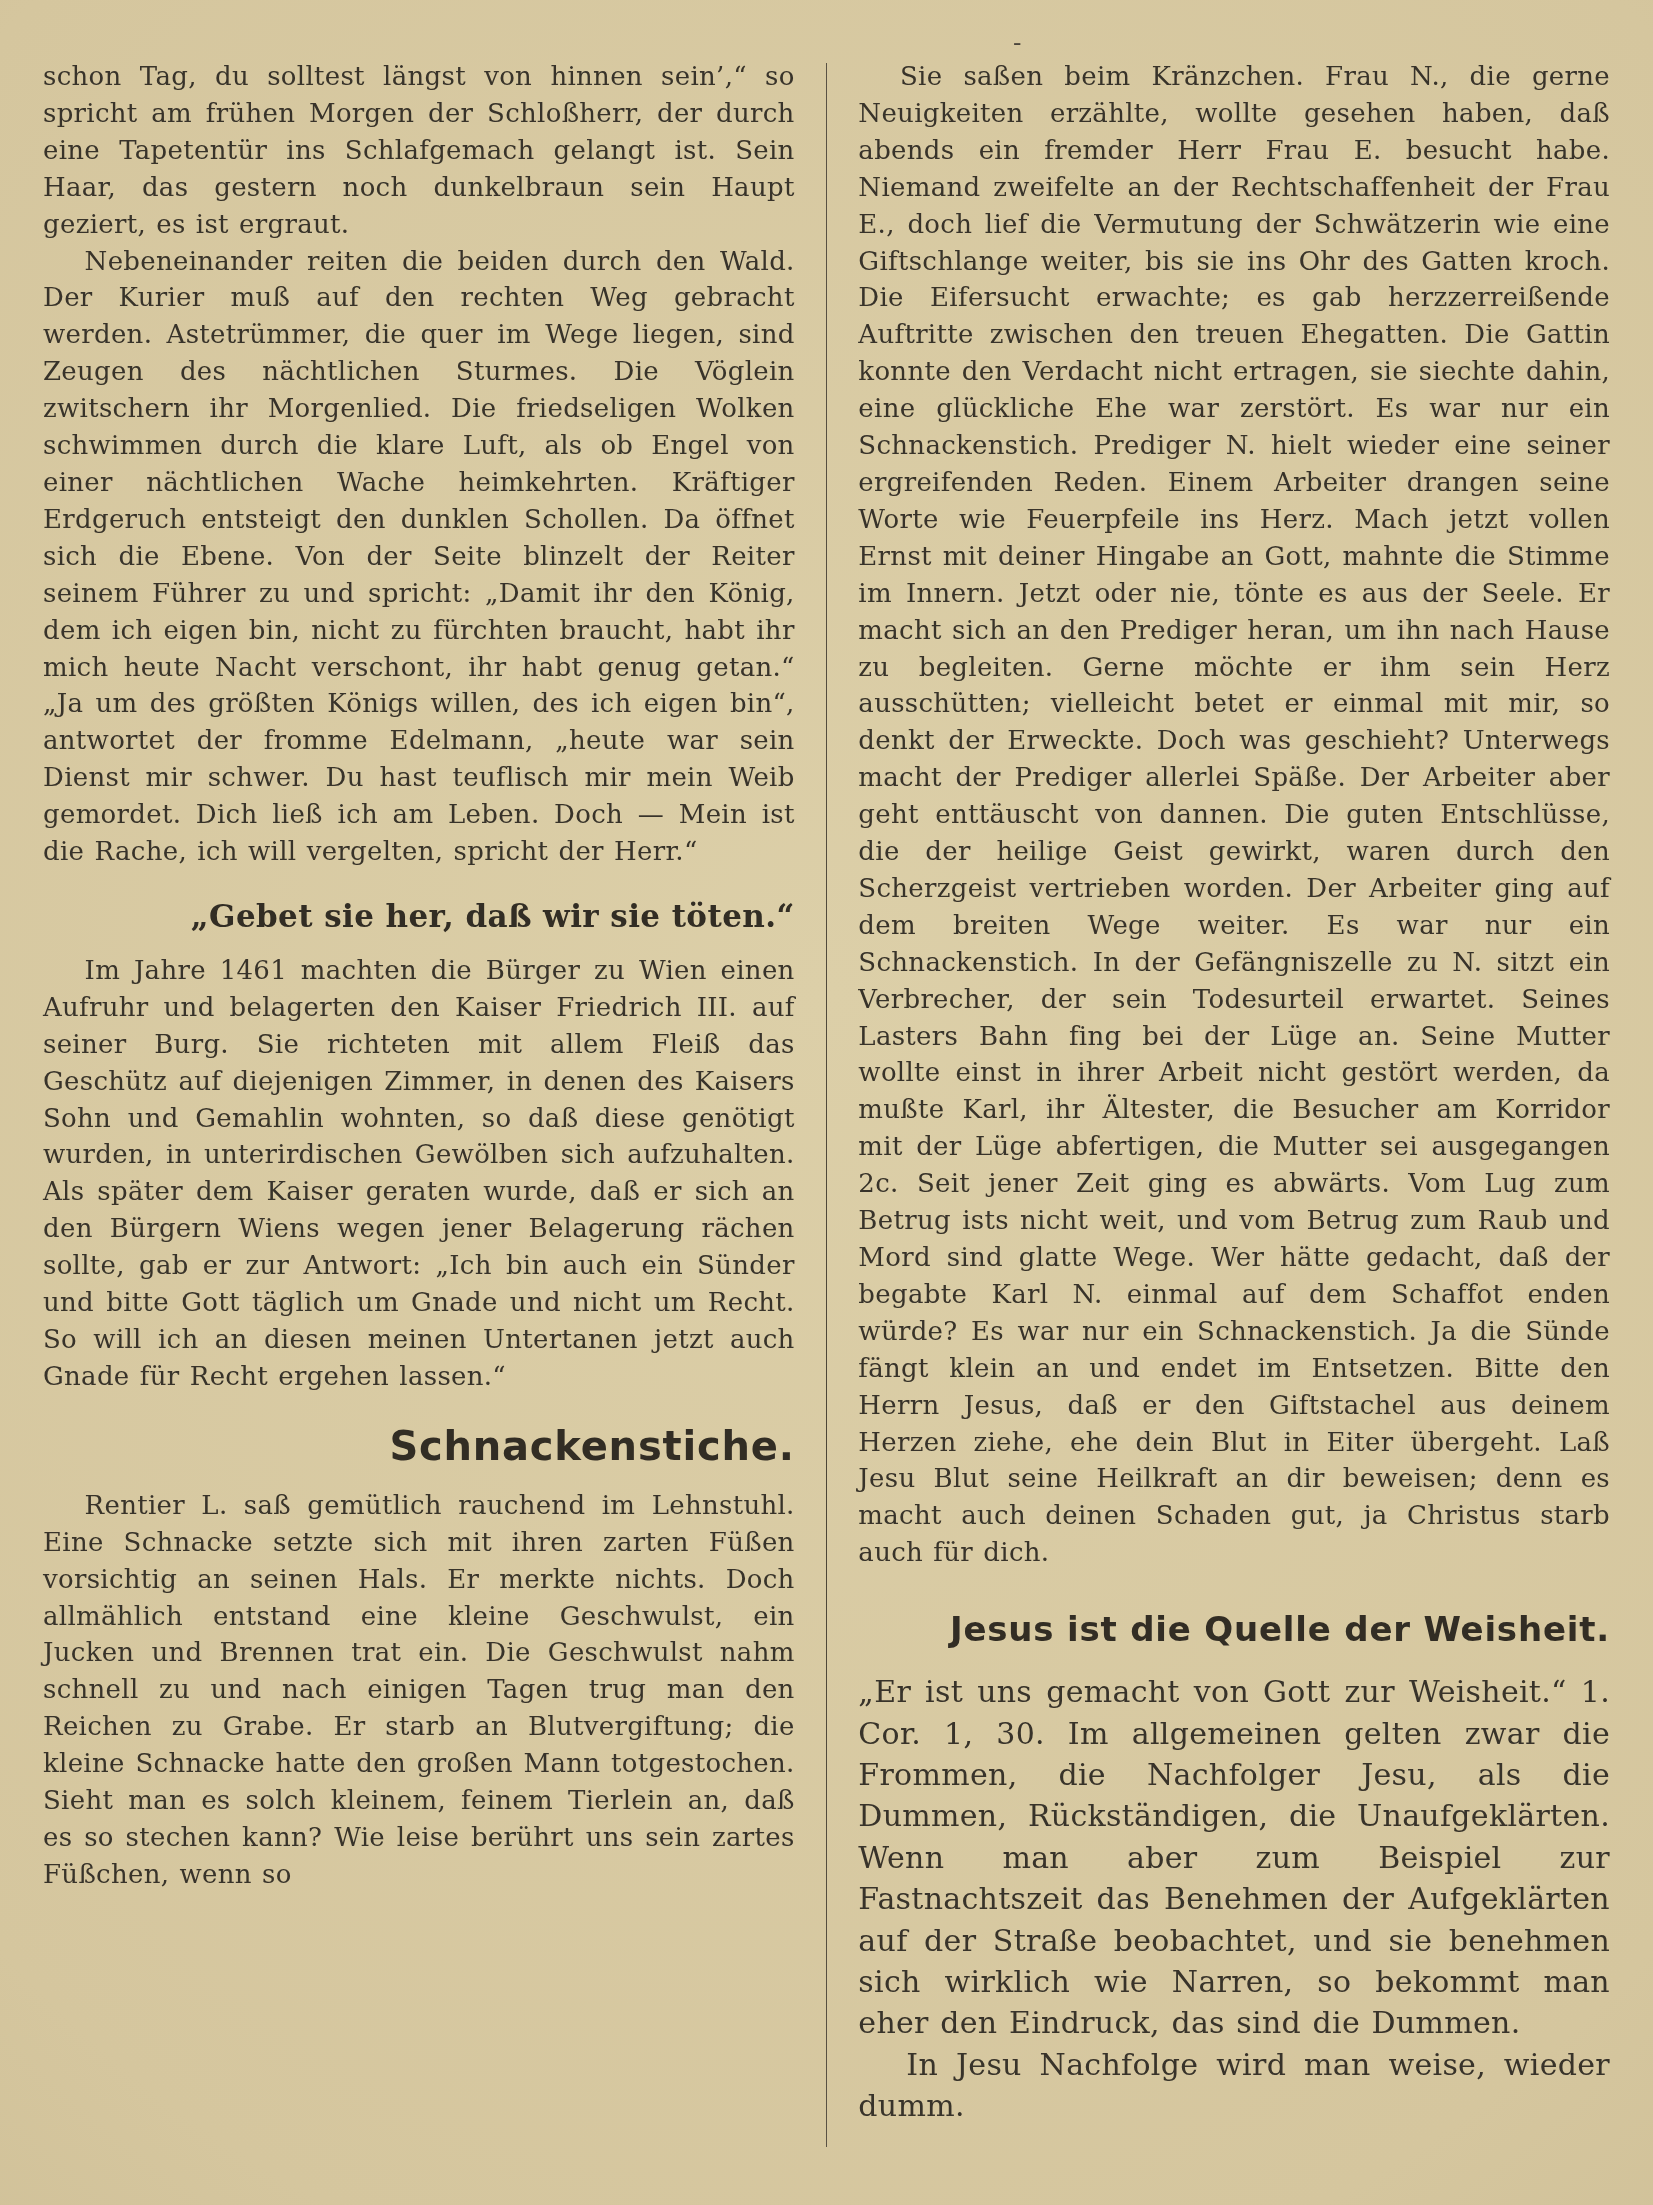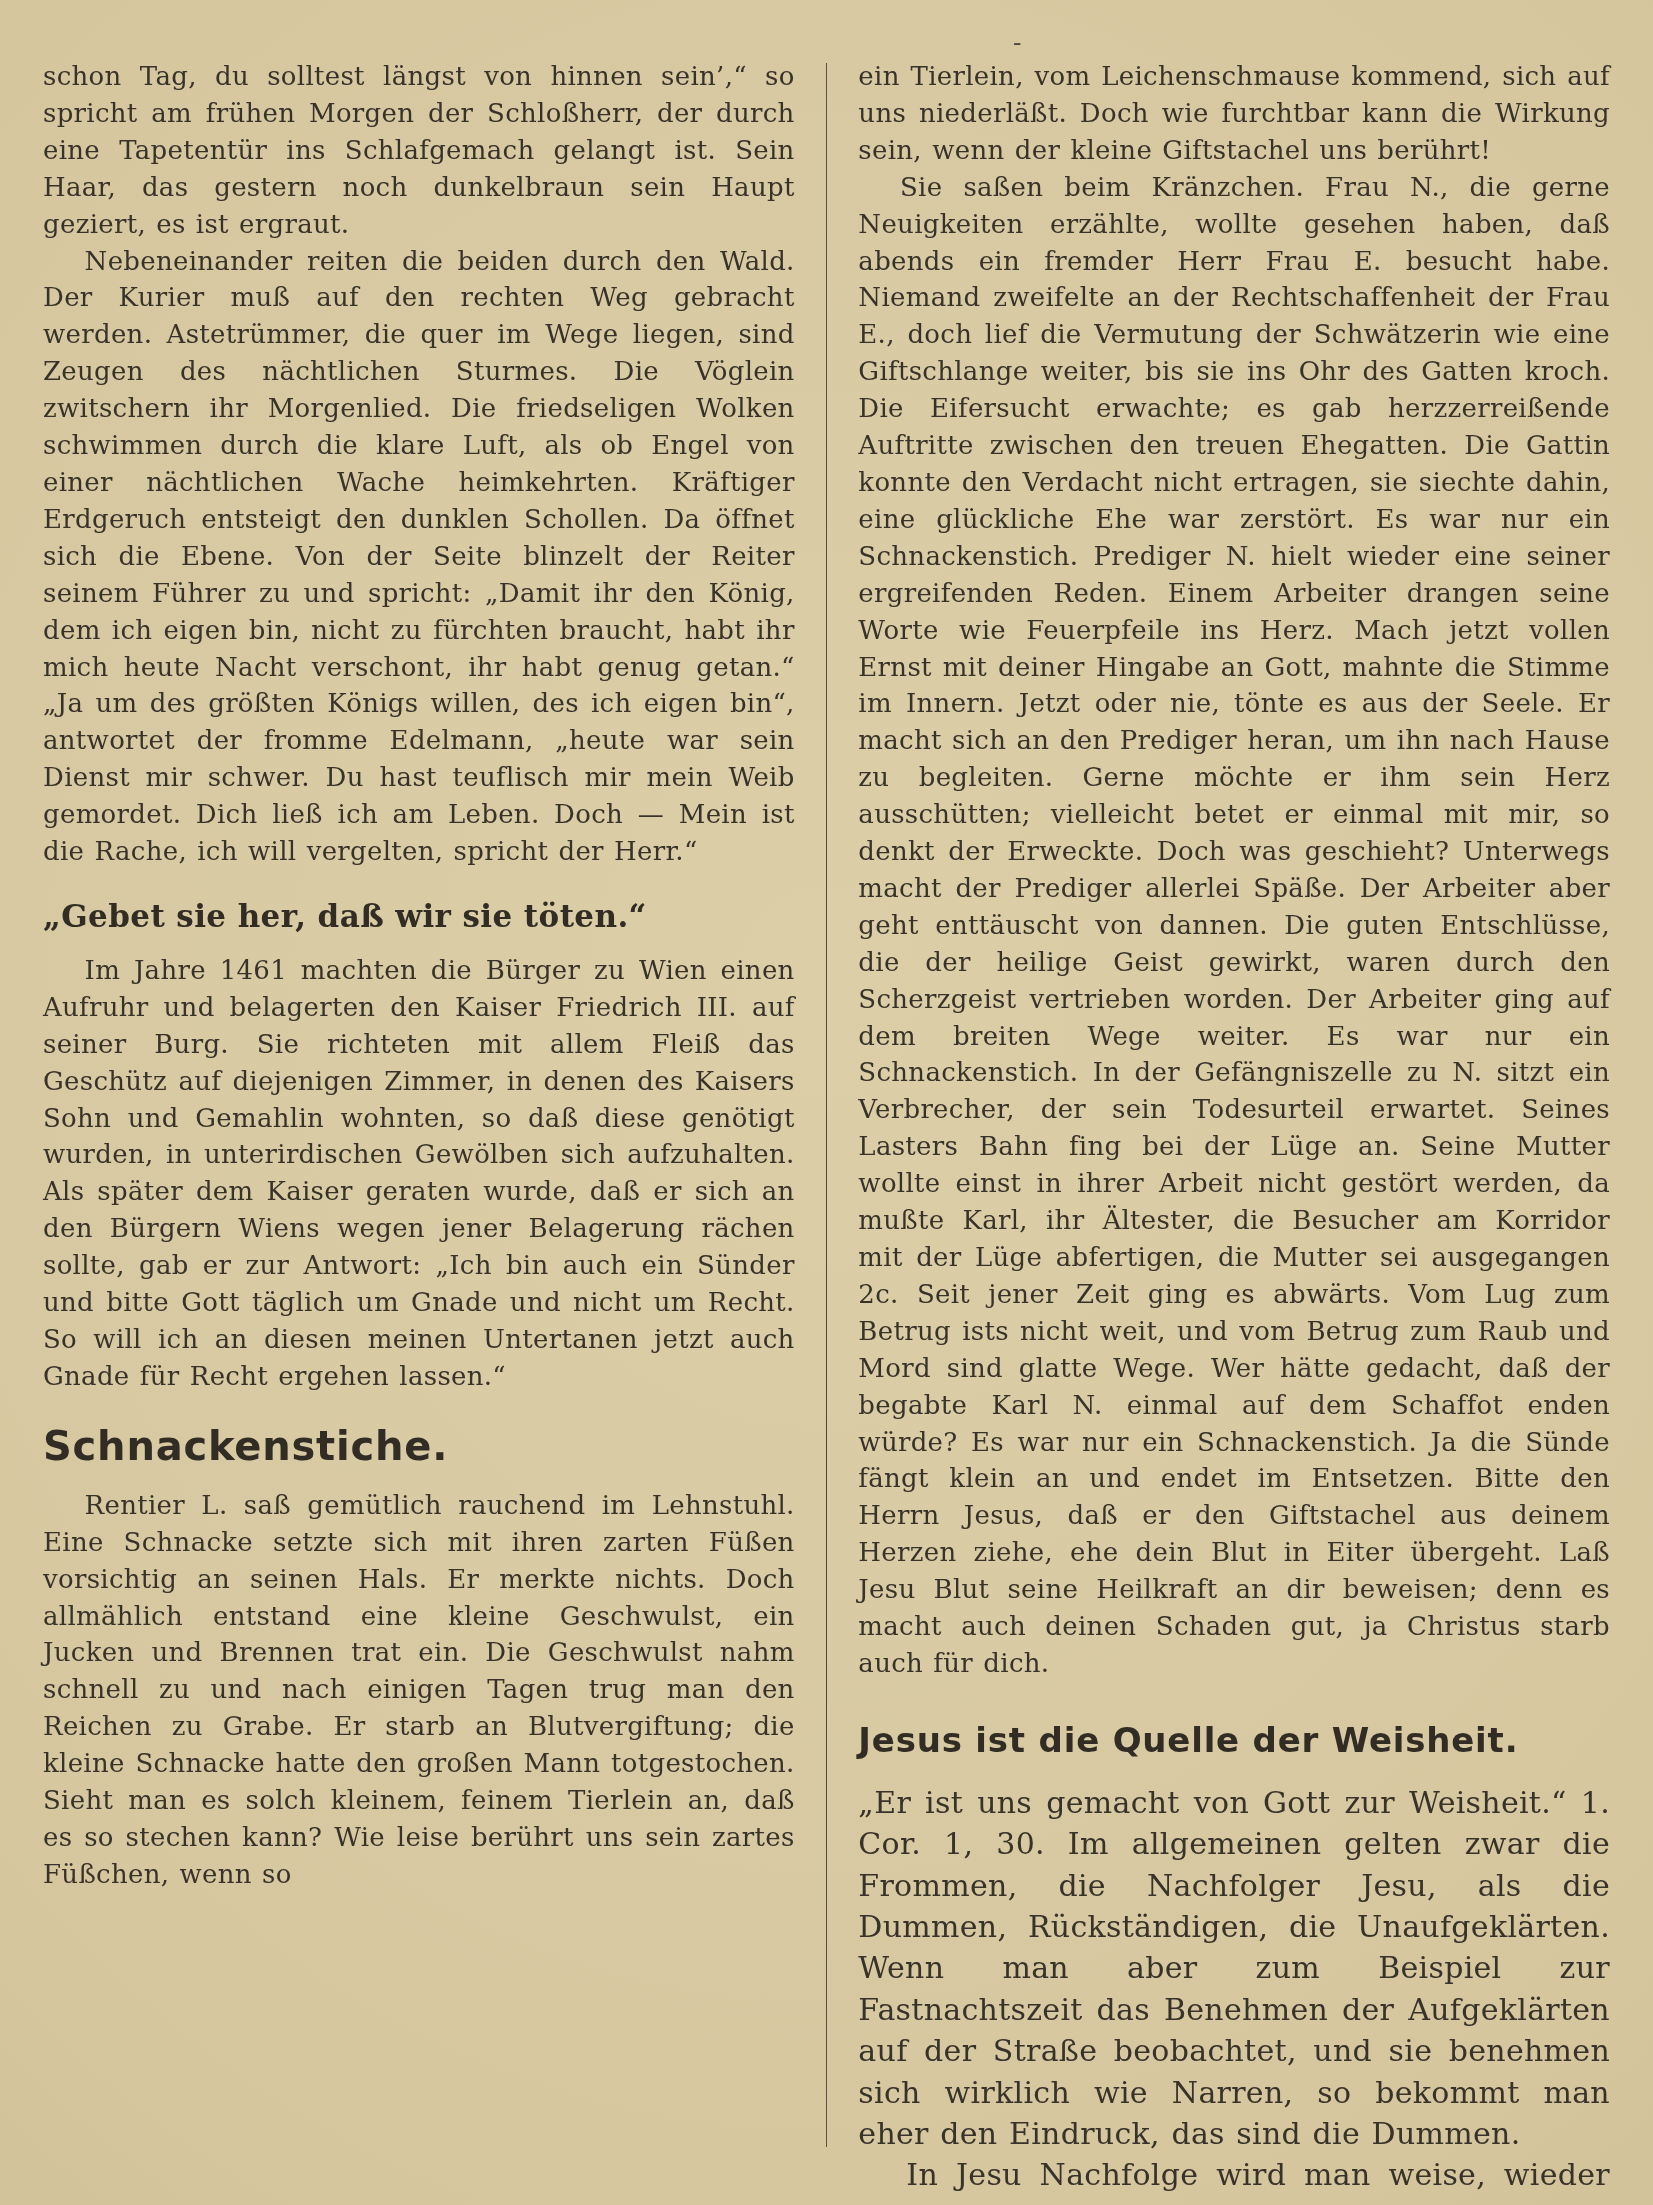--- a/index.html
+++ b/index.html
@@ -53,21 +53,21 @@
     letter-spacing: 0.3px;
     word-spacing: 1.7px;
   }
   .para.no-indent { text-indent: 0; }
   .para.small {
     font-size: 30px;
     line-height: 1.38;
   }
   .heading {
     margin: 28px 0 18px 0;
-    text-align: left;
+    text-align: right;
     font-weight: bold;
     color: #322d24;
   }
   .heading.quote-heading {
     font-family: "DejaVu Serif", "Liberation Serif", serif;
     font-size: 31px;
     letter-spacing: 0.4px;
   }
   .heading.display-heading {
     font-family: "DejaVu Sans", "Liberation Sans", sans-serif;
@@ -94,21 +94,20 @@
       <p class="para">Nebeneinander reiten die beiden durch den Wald. Der Kurier muß auf den rechten Weg gebracht werden. Astetrümmer, die quer im Wege liegen, sind Zeugen des nächtlichen Sturmes. Die Vöglein zwitschern ihr Morgenlied. Die friedseligen Wolken schwimmen durch die klare Luft, als ob Engel von einer nächtlichen Wache heimkehrten. Kräftiger Erdgeruch entsteigt den dunklen Schollen. Da öffnet sich die Ebene. Von der Seite blinzelt der Reiter seinem Führer zu und spricht: „Damit ihr den König, dem ich eigen bin, nicht zu fürchten braucht, habt ihr mich heute Nacht verschont, ihr habt genug getan.“ „Ja um des größten Königs willen, des ich eigen bin“, antwortet der fromme Edelmann, „heute war sein Dienst mir schwer. Du hast teuflisch mir mein Weib gemordet. Dich ließ ich am Leben. Doch — Mein ist die Rache, ich will vergelten, spricht der Herr.“</p>
       <h2 class="heading quote-heading">„Gebet sie her, daß wir sie töten.“</h2>
       <p class="para">Im Jahre 1461 machten die Bürger zu Wien einen Aufruhr und belagerten den Kaiser Friedrich III. auf seiner Burg. Sie richteten mit allem Fleiß das Geschütz auf diejenigen Zimmer, in denen des Kaisers Sohn und Gemahlin wohnten, so daß diese genötigt wurden, in unterirdischen Gewölben sich aufzuhalten. Als später dem Kaiser geraten wurde, daß er sich an den Bürgern Wiens wegen jener Belagerung rächen sollte, gab er zur Antwort: „Ich bin auch ein Sünder und bitte Gott täglich um Gnade und nicht um Recht. So will ich an diesen meinen Untertanen jetzt auch Gnade für Recht ergehen lassen.“</p>
       <h2 class="heading display-heading">Schnackenstiche.</h2>
       <p class="para">Rentier L. saß gemütlich rauchend im Lehnstuhl. Eine Schnacke setzte sich mit ihren zarten Füßen vorsichtig an seinen Hals. Er merkte nichts. Doch allmählich entstand eine kleine Geschwulst, ein Jucken und Brennen trat ein. Die Geschwulst nahm schnell zu und nach einigen Tagen trug man den Reichen zu Grabe. Er starb an Blutvergiftung; die kleine Schnacke hatte den großen Mann totgestochen. Sieht man es solch kleinem, feinem Tierlein an, daß es so stechen kann? Wie leise berührt uns sein zartes Füßchen, wenn so</p>
     </div>
 
     <div class="divider"></div>
 
     <div class="column right">
-      <p class="para no-indent">ein Tierlein, vom Leichenschmause kommend, sich auf uns niederläßt. Doch wie furchtbar kann die Wirkung sein, wenn der kleine Giftstachel uns berührt!</p>
       <p class="para">Sie saßen beim Kränzchen. Frau N., die gerne Neuigkeiten erzählte, wollte gesehen haben, daß abends ein fremder Herr Frau E. besucht habe. Niemand zweifelte an der Rechtschaffenheit der Frau E., doch lief die Vermutung der Schwätzerin wie eine Giftschlange weiter, bis sie ins Ohr des Gatten kroch. Die Eifersucht erwachte; es gab herzzerreißende Auftritte zwischen den treuen Ehegatten. Die Gattin konnte den Verdacht nicht ertragen, sie siechte dahin, eine glückliche Ehe war zerstört. Es war nur ein Schnackenstich. Prediger N. hielt wieder eine seiner ergreifenden Reden. Einem Arbeiter drangen seine Worte wie Feuerpfeile ins Herz. Mach jetzt vollen Ernst mit deiner Hingabe an Gott, mahnte die Stimme im Innern. Jetzt oder nie, tönte es aus der Seele. Er macht sich an den Prediger heran, um ihn nach Hause zu begleiten. Gerne möchte er ihm sein Herz ausschütten; vielleicht betet er einmal mit mir, so denkt der Erweckte. Doch was geschieht? Unterwegs macht der Prediger allerlei Späße. Der Arbeiter aber geht enttäuscht von dannen. Die guten Entschlüsse, die der heilige Geist gewirkt, waren durch den Scherzgeist vertrieben worden. Der Arbeiter ging auf dem breiten Wege weiter. Es war nur ein Schnackenstich. In der Gefängniszelle zu N. sitzt ein Verbrecher, der sein Todesurteil erwartet. Seines Lasters Bahn fing bei der Lüge an. Seine Mutter wollte einst in ihrer Arbeit nicht gestört werden, da mußte Karl, ihr Ältester, die Besucher am Korridor mit der Lüge abfertigen, die Mutter sei ausgegangen 2c. Seit jener Zeit ging es abwärts. Vom Lug zum Betrug ists nicht weit, und vom Betrug zum Raub und Mord sind glatte Wege. Wer hätte gedacht, daß der begabte Karl N. einmal auf dem Schaffot enden würde? Es war nur ein Schnackenstich. Ja die Sünde fängt klein an und endet im Entsetzen. Bitte den Herrn Jesus, daß er den Giftstachel aus deinem Herzen ziehe, ehe dein Blut in Eiter übergeht. Laß Jesu Blut seine Heilkraft an dir beweisen; denn es macht auch deinen Schaden gut, ja Christus starb auch für dich.</p>
       <h2 class="heading display-heading jesus">Jesus ist die Quelle der Weisheit.</h2>
       <p class="para small no-indent">„Er ist uns gemacht von Gott zur Weisheit.“ 1. Cor. 1, 30. Im allgemeinen gelten zwar die Frommen, die Nachfolger Jesu, als die Dummen, Rückständigen, die Unaufgeklärten. Wenn man aber zum Beispiel zur Fastnachtszeit das Benehmen der Aufgeklärten auf der Straße beobachtet, und sie benehmen sich wirklich wie Narren, so bekommt man eher den Eindruck, das sind die Dummen.</p>
       <p class="para small">In Jesu Nachfolge wird man weise, wieder dumm.</p>
     </div>
 
   </div>
 </div>
 
 

